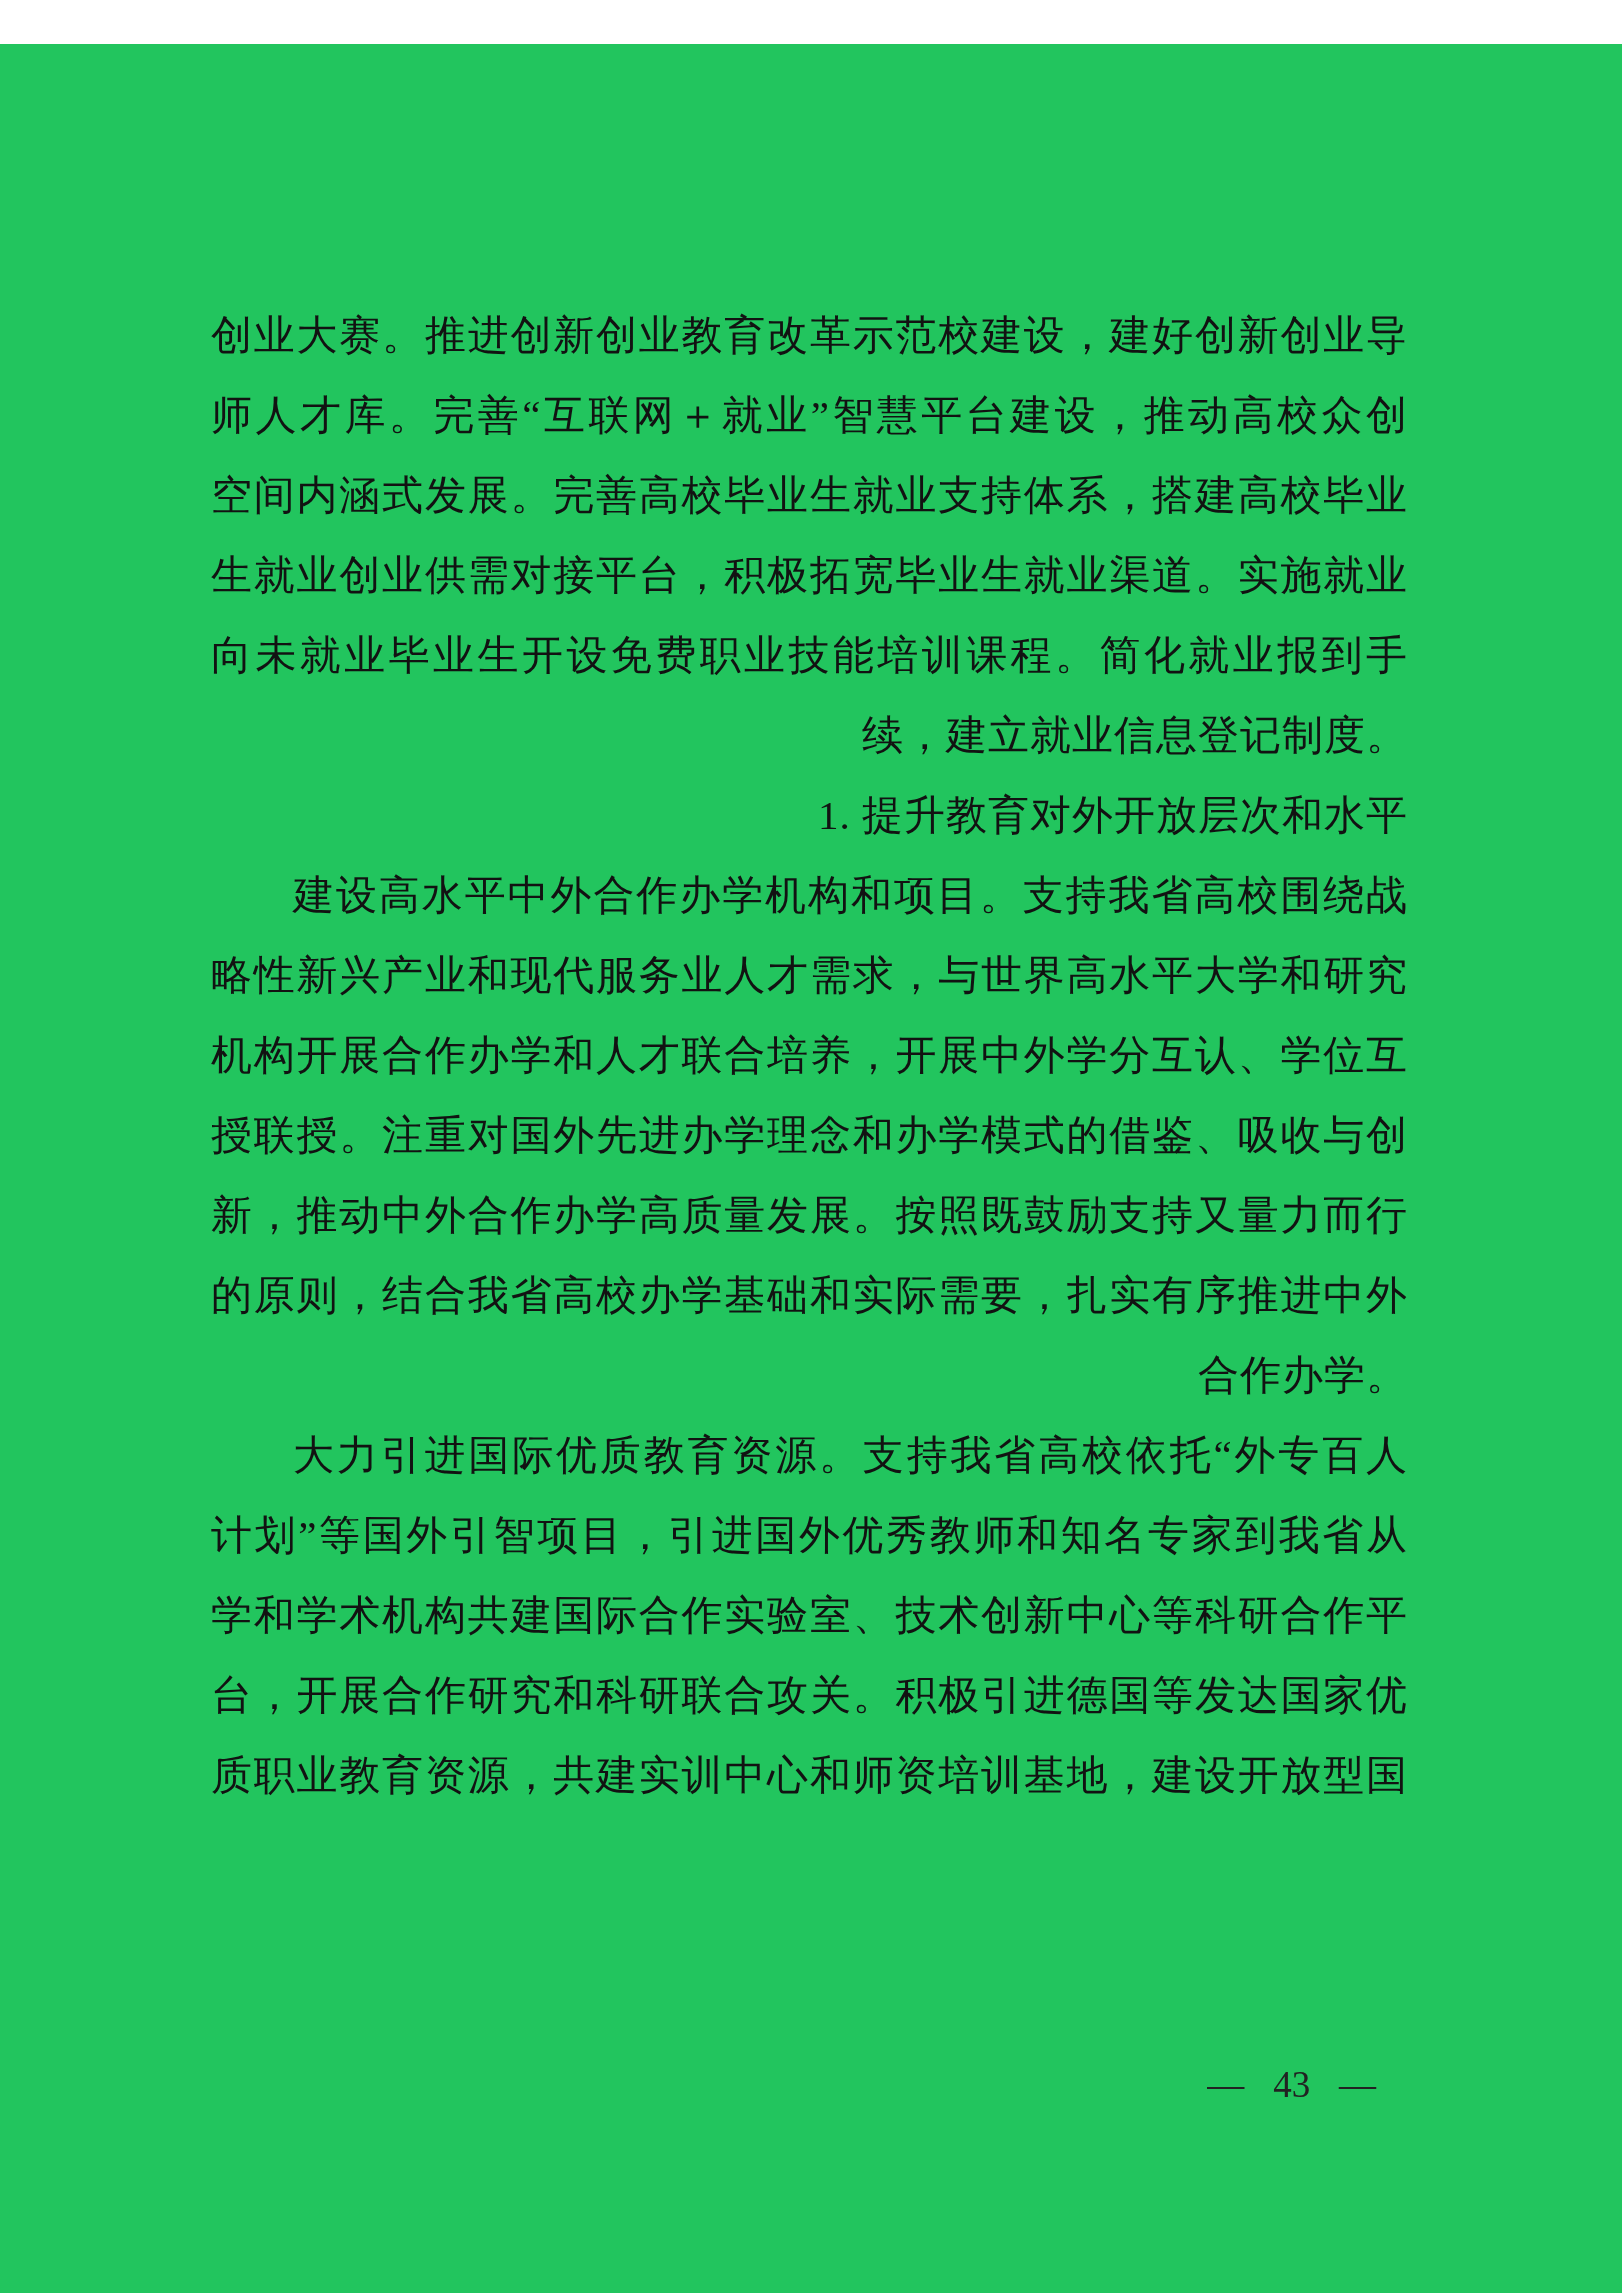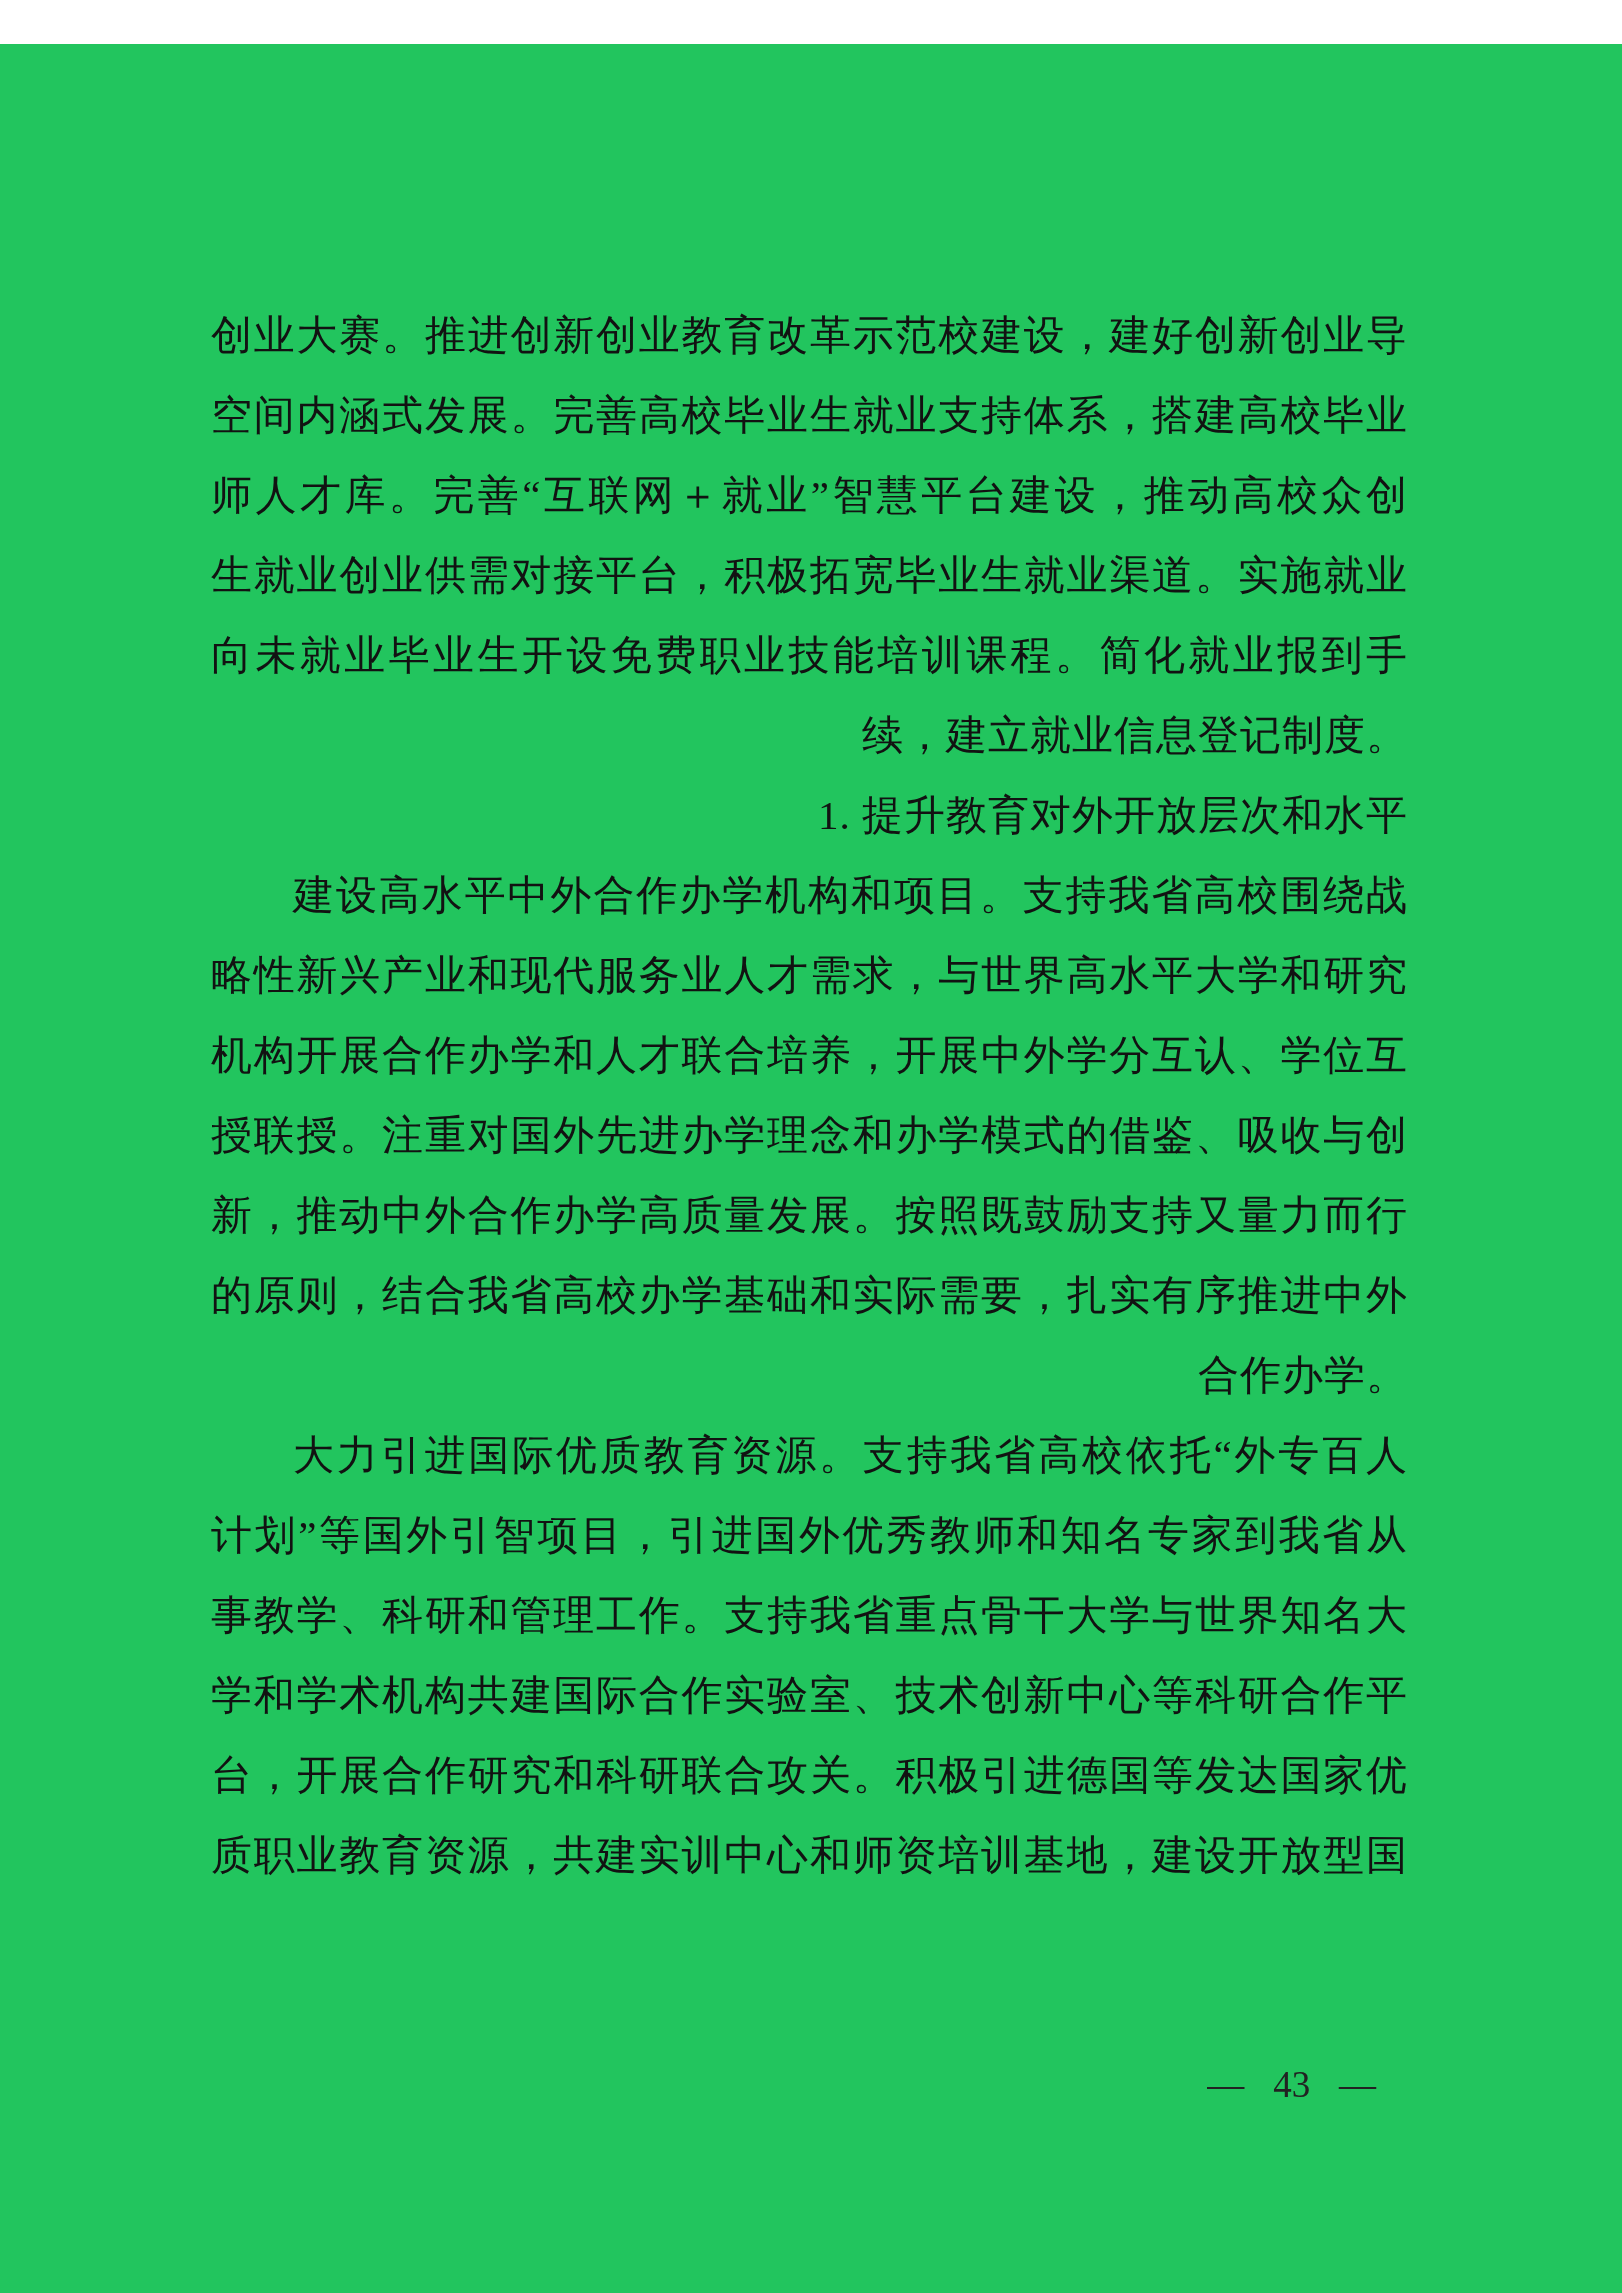--- a/index.html
+++ b/index.html
@@ -51,35 +51,34 @@
     color: #222222;
     white-space: nowrap;
   }
 </style>
 </head>
 <body>
 
 <div class="page" style="background: #22c55e; color: rgb(18, 18, 18); margin-top: 44px;">
   <div class="text-block" id="text-block">
       <div class="line justify">创业大赛。推进创新创业教育改革示范校建设，建好创新创业导</div>
+      <div class="line justify">师人才库。完善“互联网＋就业”智慧平台建设，推动高校众创</div>
       <div class="line justify">空间内涵式发展。完善高校毕业生就业支持体系，搭建高校毕业</div>
-      <div class="line justify">师人才库。完善“互联网＋就业”智慧平台建设，推动高校众创</div>
       <div class="line justify">生就业创业供需对接平台，积极拓宽毕业生就业渠道。实施就业</div>
       <div class="line justify">向未就业毕业生开设免费职业技能培训课程。简化就业报到手</div>
       <div class="line">续，建立就业信息登记制度。</div>
       <div class="line indent">1. 提升教育对外开放层次和水平</div>
       <div class="line indent justify">建设高水平中外合作办学机构和项目。支持我省高校围绕战</div>
       <div class="line justify">略性新兴产业和现代服务业人才需求，与世界高水平大学和研究</div>
       <div class="line justify">机构开展合作办学和人才联合培养，开展中外学分互认、学位互</div>
       <div class="line justify">授联授。注重对国外先进办学理念和办学模式的借鉴、吸收与创</div>
       <div class="line justify">新，推动中外合作办学高质量发展。按照既鼓励支持又量力而行</div>
       <div class="line justify">的原则，结合我省高校办学基础和实际需要，扎实有序推进中外</div>
       <div class="line">合作办学。</div>
       <div class="line indent justify">大力引进国际优质教育资源。支持我省高校依托“外专百人</div>
       <div class="line justify">计划”等国外引智项目，引进国外优秀教师和知名专家到我省从</div>
-      <div class="line justify">事教学、科研和管理工作。支持我省重点骨干大学与世界知名大</div>
       <div class="line justify">学和学术机构共建国际合作实验室、技术创新中心等科研合作平</div>
       <div class="line justify">台，开展合作研究和科研联合攻关。积极引进德国等发达国家优</div>
       <div class="line justify">质职业教育资源，共建实训中心和师资培训基地，建设开放型国</div>
     </div>
   <div class="page-number">— 43 —</div>
 </div>
 
 
 </body></html>

